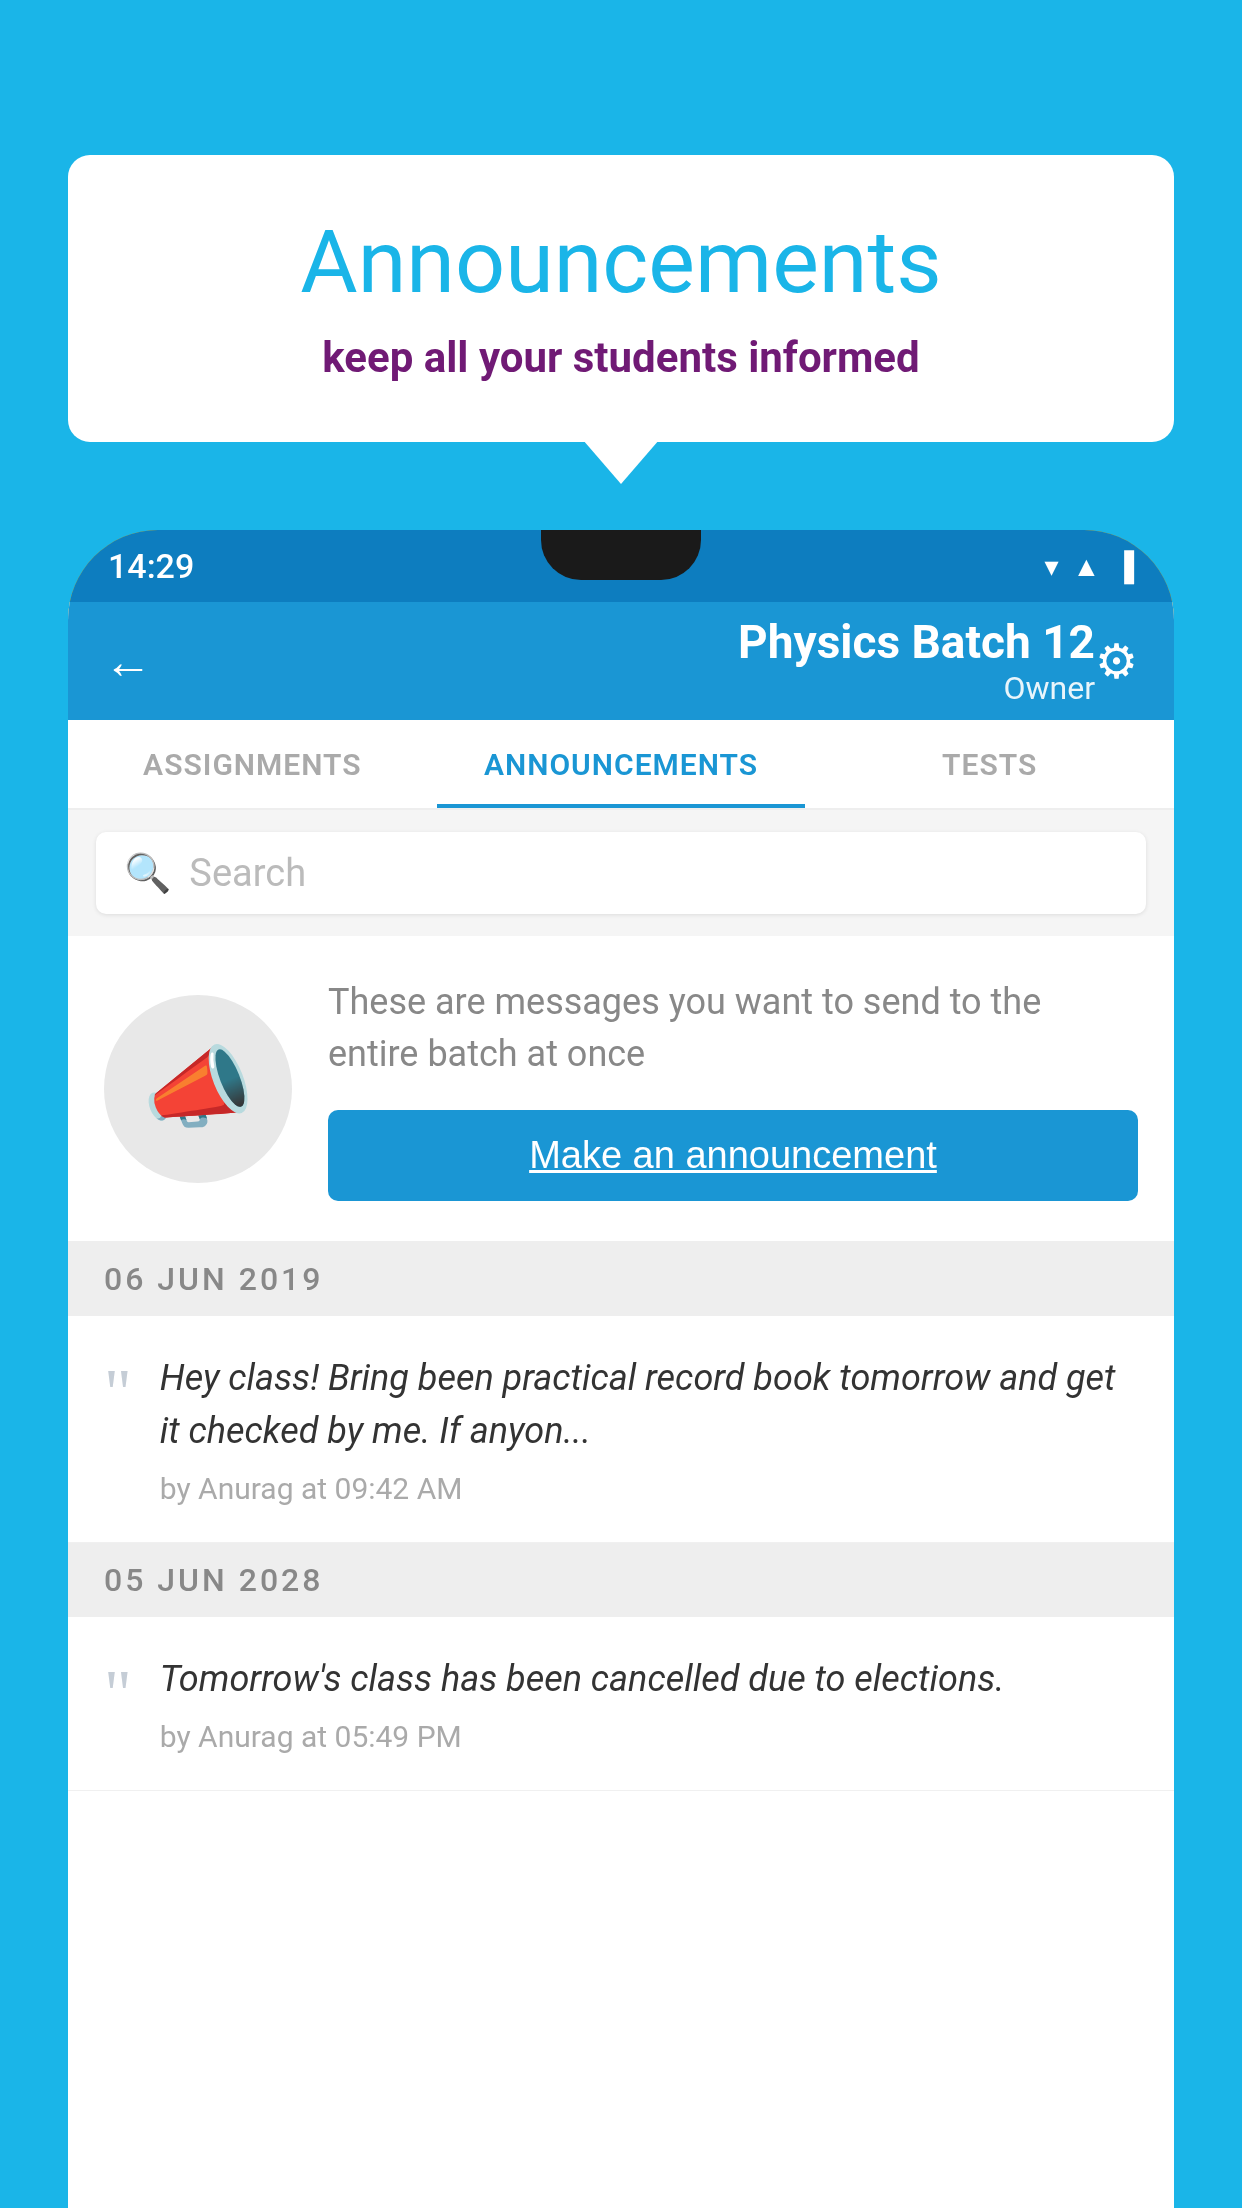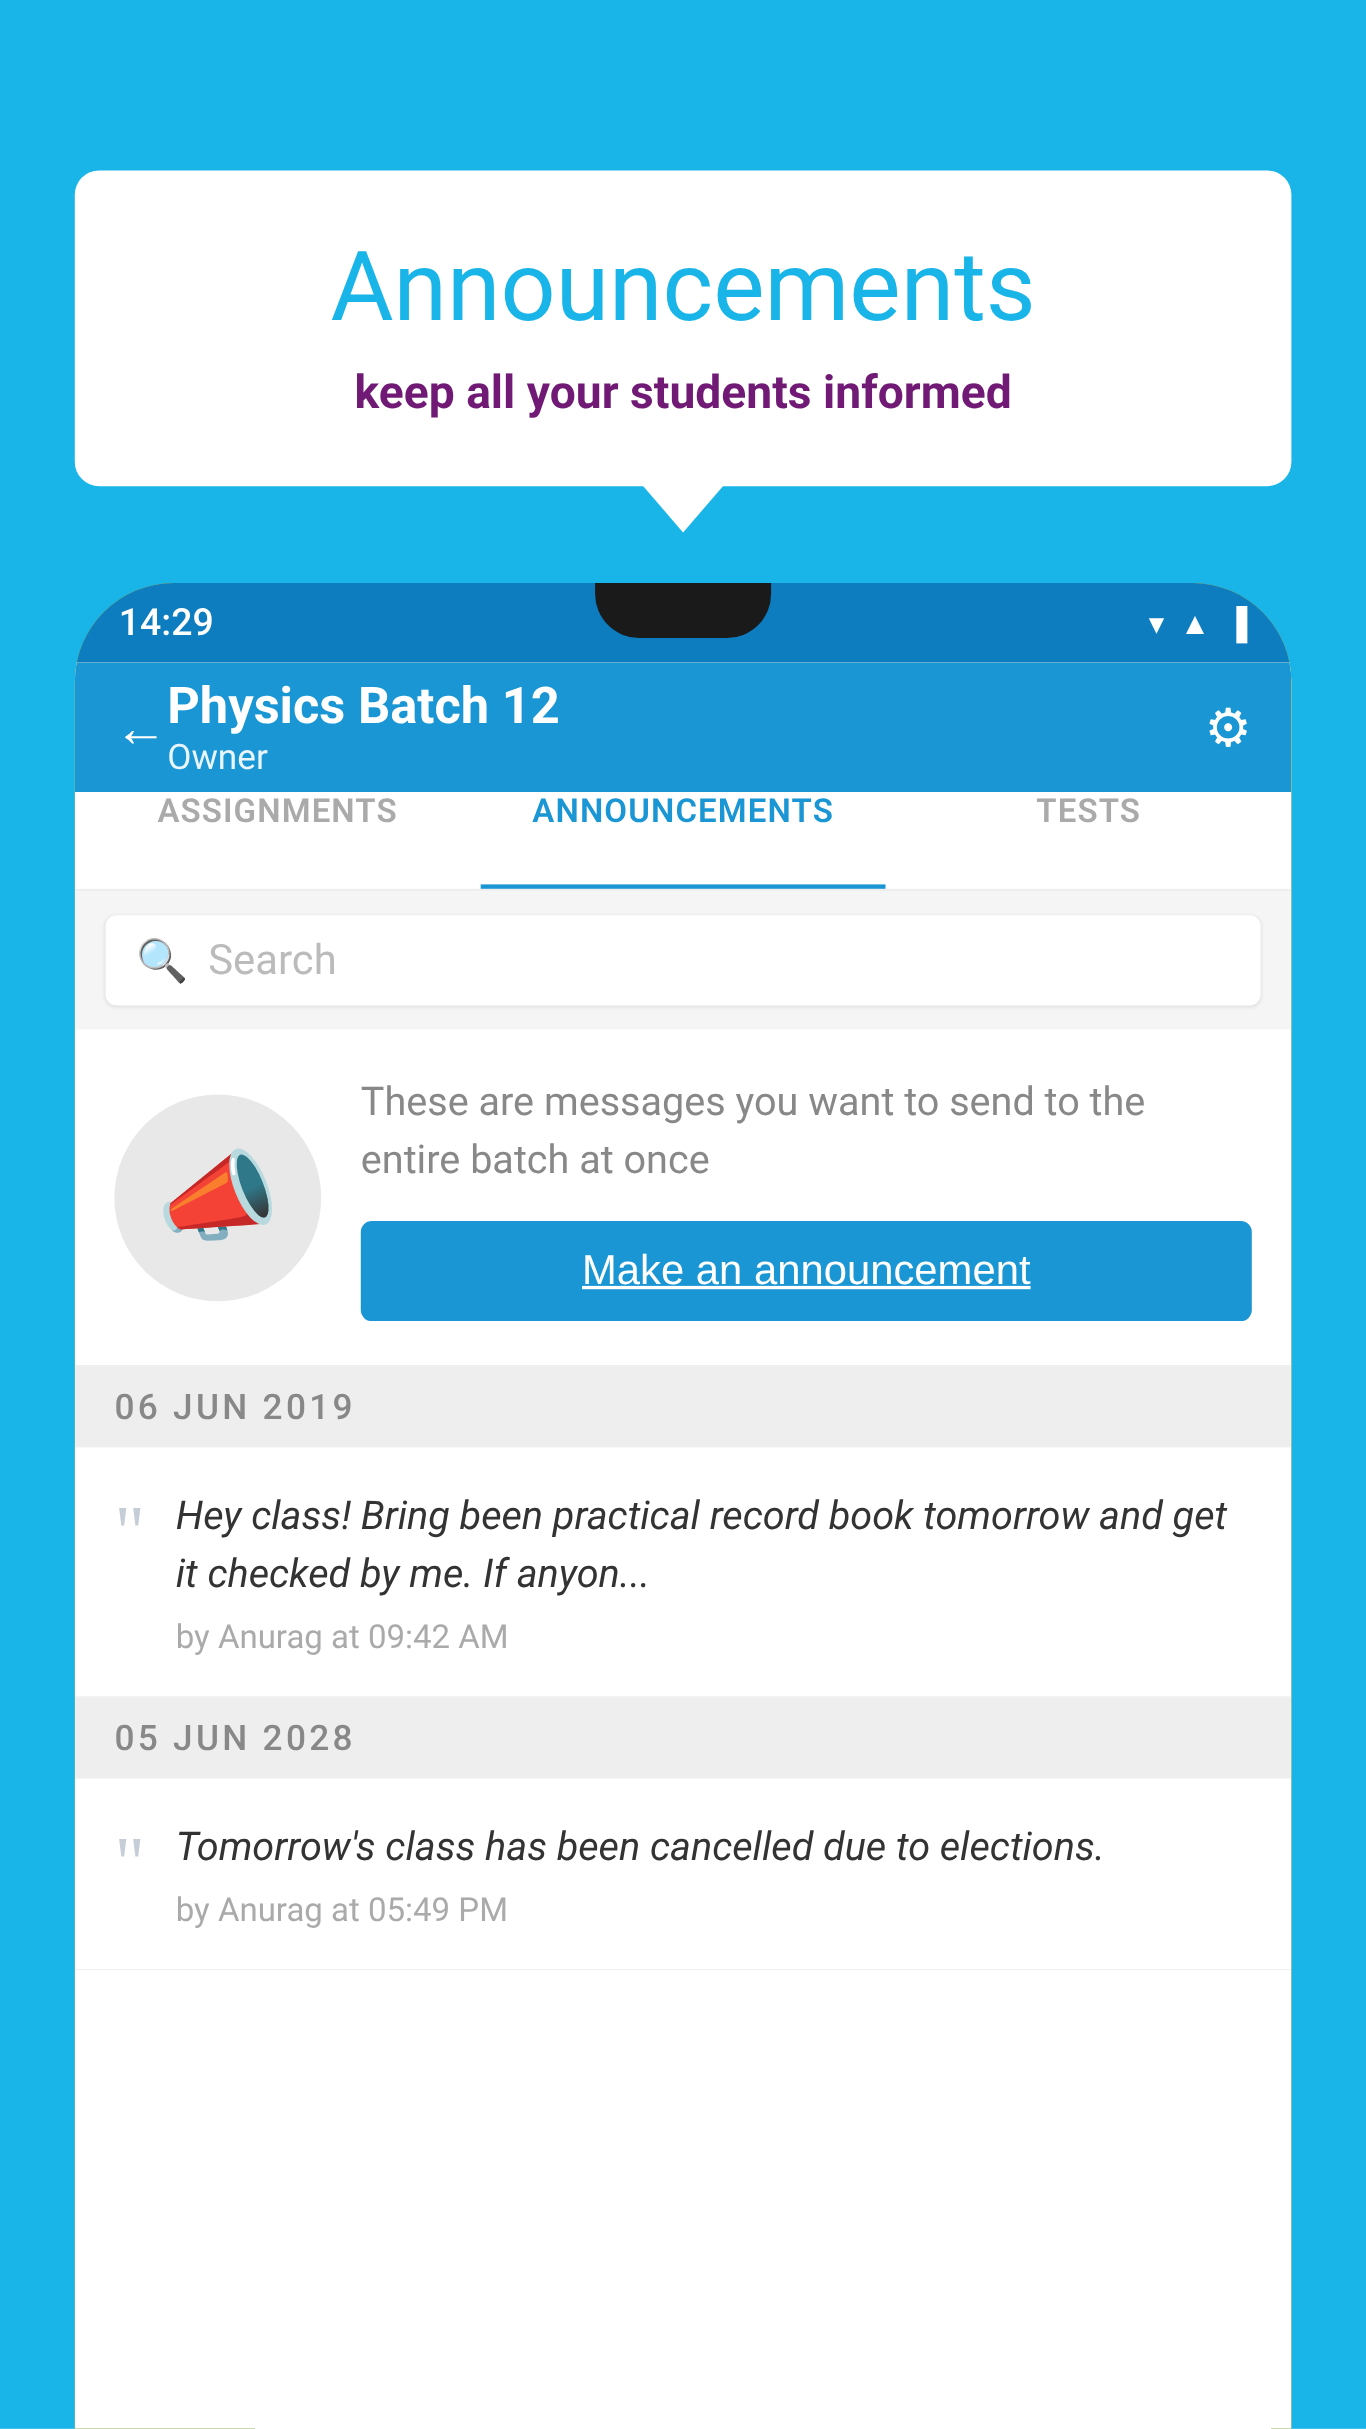--- a/index.html
+++ b/index.html
@@ -116,21 +116,21 @@
       padding: 0 36px;
       position: relative;
     }
     .back-arrow {
       color: white;
       font-size: 48px;
       cursor: pointer;
     }
     .top-bar-title-container {
       flex: 1;
-      text-align: left;
+      text-align: right;
     }
     .top-bar-title {
       color: white;
       font-size: 46px;
       font-weight: 700;
     }
     .top-bar-subtitle {
       color: rgba(255,255,255,0.9);
       font-size: 32px;
       font-weight: 400;
@@ -145,20 +145,21 @@
     .tabs-bar {
       background: #ffffff;
       display: flex;
       border-bottom: 2px solid #eeeeee;
       height: 90px;
       align-items: stretch;
     }
     .tab-item {
       flex: 1;
       display: flex;
+      align-items: center;
       justify-content: center;
       font-size: 30px;
       font-weight: 600;
       color: #aaaaaa;
       letter-spacing: 1px;
       text-transform: uppercase;
       cursor: pointer;
       position: relative;
     }
     .tab-item.active {

